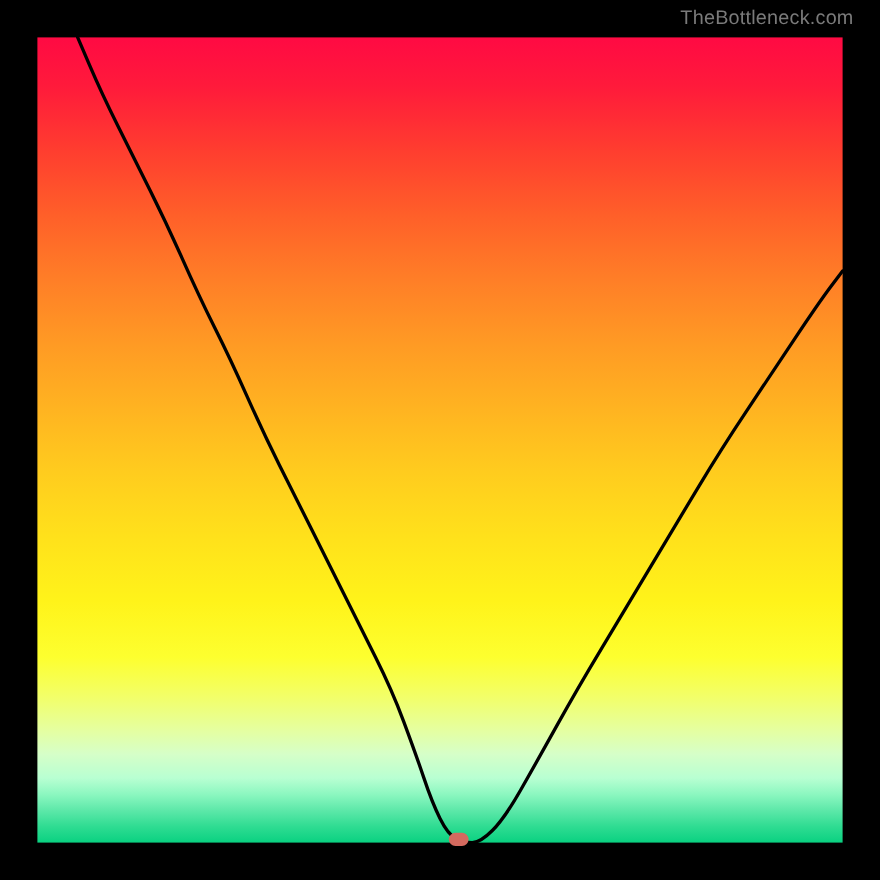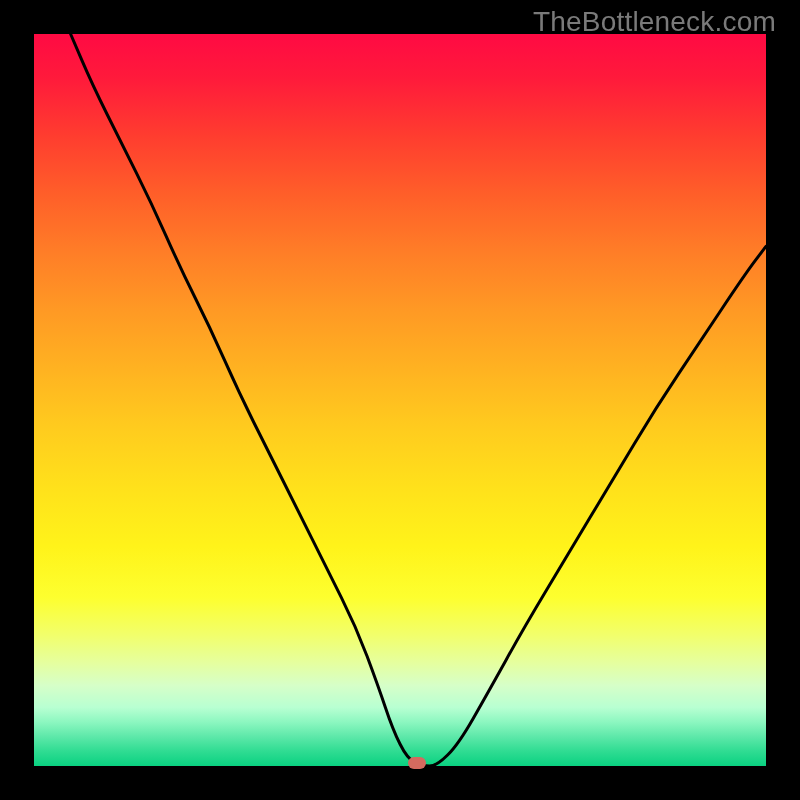--- a/index.html
+++ b/index.html
@@ -60,21 +60,21 @@
     width: 18px;
     height: 12px;
     border-radius: 6px;
     background: #d46a5f;
   }
   .watermark {
     position: absolute;
     top: 6px;
     right: 24px;
     color: #7a7a7a;
-    font-size: 28px;
+    font-size: 18px;
     letter-spacing: 0.2px;
   }
 </style>
 </head>
 <body>
 
 <div class="outer">
   <div class="watermark">TheBottleneck.com</div>
 
   <div class="plot">

